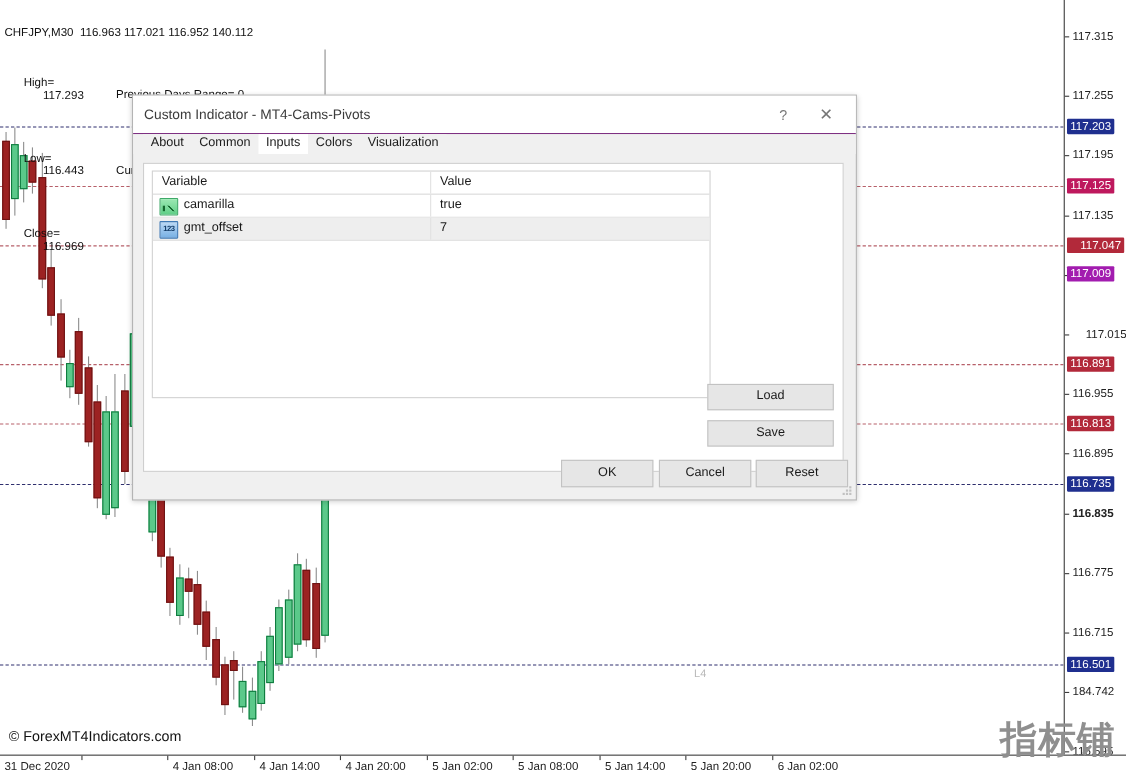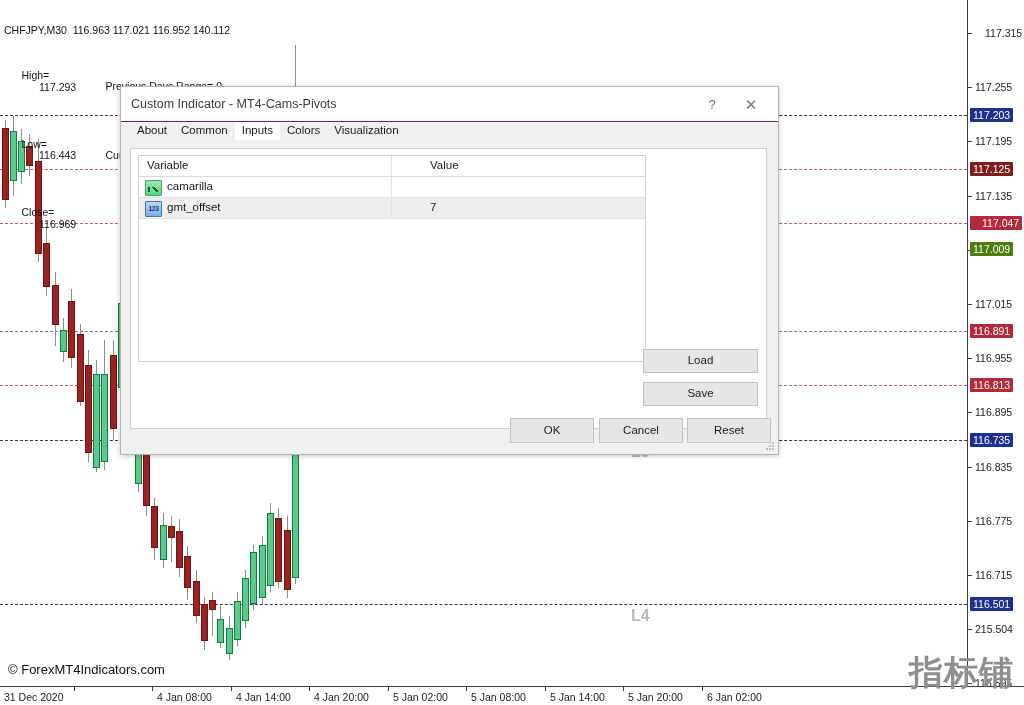--- a/index.html
+++ b/index.html
@@ -17,21 +17,21 @@
   #time-axis{position:absolute;left:0;top:686px;width:1024px;height:19px;background:#fff;border-top:1px solid #3c3c3c;}
 
   
   #ohlc-header{position:absolute;left:4px;top:2px;font-size:10.5px;line-height:11.4px;color:#111;white-space:pre;z-index:5;}
   #ohlc-header .row1{letter-spacing:0px;}
   .hdr-line{display:block;}
   .hdr-col-a{display:inline-block;width:84px;}
 
   
   .pivot-line{position:absolute;left:0;width:967px;height:0;border-top-width:1px;border-top-style:dashed;}
-  .pivot-label{position:absolute;font-size:16px;color:#b9b9b9;font-weight:bold;}
+  .pivot-label{position:absolute;font-size:10px;color:#b9b9b9;}
 
   
   .candle{position:absolute;}
   .wick{position:absolute;width:1px;background:#8d8d8d;left:50%;margin-left:-0.5px;}
   .body{position:absolute;left:0;width:100%;box-sizing:border-box;}
   .body.up{background:#5bc98a;border:1px solid #0f7c3f;}
   .body.down{background:#9c2222;border:1px solid #6e1313;}
 
   
   .ptick{position:absolute;left:0;width:4px;border-top:1px solid #3c3c3c;}
@@ -63,21 +63,21 @@
   }
   .tab.active{background:#ffffff;}
 
   #panel{position:absolute;left:9px;top:61px;width:637px;height:281px;background:#fff;border:1px solid #cfcfcf;box-sizing:border-box;}
 
   #grid{position:absolute;left:7px;top:6px;width:508px;height:207px;border:1px solid #d2d2d2;background:#fff;box-sizing:border-box;}
   .grid-row{position:relative;height:20px;border-bottom:1px solid #e2e2e2;}
   .grid-row.header{border-bottom:1px solid #d9d9d9;}
   .grid-row.alt{background:#eeeeee;}
   .cell-var{position:absolute;left:0;top:0;width:253px;height:100%;box-sizing:border-box;border-right:1px solid #e2e2e2;}
-  .cell-val{position:absolute;left:253px;top:0;right:0;height:100%;box-sizing:border-box;margin-left:30px;}
+  .cell-val{position:absolute;left:253px;top:0;right:0;height:100%;box-sizing:border-box;}
   .cell-text{position:absolute;top:3px;font-size:11.5px;color:#1a1a1a;}
   .cell-var .cell-text{left:8px;}
   .cell-var.with-icon .cell-text{left:28px;}
   .cell-val .cell-text{left:8px;}
 
   .row-icon{position:absolute;left:6px;top:3px;width:15px;height:14px;border-radius:1px;}
   .icon-bool{background:linear-gradient(180deg,#9be8b3,#5fcf87);border:1px solid #3ea968;}
   .icon-bool:after{content:"";position:absolute;left:2px;top:6px;width:10px;height:5px;
       border-left:2px solid #14682f;border-bottom:0;transform:rotate(0deg);
       background:linear-gradient(45deg,transparent 45%,#14682f 45%,#14682f 60%,transparent 60%);}
@@ -273,49 +273,49 @@
       <span>116.443</span></span><span>Current Days Range=</span> <span>0</span>
     </span>
     <span class="hdr-line">
       <span class="hdr-col-a"><span>Close=</span>
       <span>116.969</span></span>
     </span>
   </div>
 
   <div id="price-axis">
       <div class="ptick" style="top: 33px;"></div>
-      <div class="plabel" style="top: 33px; margin-left: 10px;">117.315</div>
+      <div class="plabel" style="top: 33px;">117.315</div>
       <div class="ptick" style="top: 87.2px;"></div>
       <div class="plabel" style="top: 87.2px;">117.255</div>
       <div class="ptick" style="top: 141.4px;"></div>
       <div class="plabel" style="top: 141.4px;">117.195</div>
       <div class="ptick" style="top: 195.6px;"></div>
       <div class="plabel" style="top: 195.6px;">117.135</div>
       <div class="ptick" style="top: 249.8px;"></div>
       <div class="plabel" style="top: 249.8px;">117.075</div>
       <div class="ptick" style="top: 304px;"></div>
-      <div class="plabel" style="top: 304px;">117.015</div>
+      <div class="plabel" style="top: 304px; margin-left: 12px;">117.015</div>
       <div class="ptick" style="top: 358.2px;"></div>
       <div class="plabel" style="top: 358.2px;">116.955</div>
       <div class="ptick" style="top: 412.4px;"></div>
       <div class="plabel" style="top: 412.4px;">116.895</div>
       <div class="ptick" style="top: 466.6px;"></div>
-      <div class="plabel" style="top: 466.6px;">116.835</div>
+      <div class="plabel" style="top: 466.6px; font-weight: bold;">116.835</div>
       <div class="ptick" style="top: 520.8px;"></div>
       <div class="plabel" style="top: 520.8px;">116.775</div>
       <div class="ptick" style="top: 575px;"></div>
       <div class="plabel" style="top: 575px;">116.715</div>
       <div class="ptick" style="top: 629.2px;"></div>
-      <div class="plabel" style="top: 629.2px;">215.504</div>
+      <div class="plabel" style="top: 629.2px;">184.742</div>
       <div class="ptick" style="top: 683.4px;"></div>
       <div class="plabel" style="top: 683.4px;">116.595</div>
       <div class="plabel tagged" style="top: 115px; background: rgb(31, 47, 143);">117.203</div>
-      <div class="plabel tagged" style="top: 169px; background: #7f1d1d;">117.125</div>
+      <div class="plabel tagged" style="top: 169px; background: #be185d;">117.125</div>
       <div class="plabel tagged" style="top: 223px; background: rgb(178, 41, 58); padding-left: 12px;">117.047</div>
-      <div class="plabel tagged" style="top: 249px; background: #4d7c0f;">117.009</div>
+      <div class="plabel tagged" style="top: 249px; background: #a21caf;">117.009</div>
       <div class="plabel tagged" style="top: 331px; background: rgb(178, 41, 58);">116.891</div>
       <div class="plabel tagged" style="top: 385px; background: rgb(178, 41, 58);">116.813</div>
       <div class="plabel tagged" style="top: 440px; background: rgb(31, 47, 143);">116.735</div>
       <div class="plabel tagged" style="top: 604px; background: rgb(31, 47, 143);">116.501</div>
     </div>
 
   <div id="time-axis">
       <div class="tlabel" style="left: 4px;">31 Dec 2020</div>
       <div class="ttick" style="left: 74px;"></div>
       <div class="tlabel" style="left: 79px; margin-top: 14px;">4 Jan 02:00</div>
@@ -359,20 +359,23 @@
           </div>
           <div class="cell-val">
             <span class="cell-text">Value</span>
           </div>
         </div>
         <div class="grid-row">
           <div class="cell-var with-icon">
             <span class="row-icon icon-bool"></span>
             <span class="cell-text">camarilla</span>
           </div>
+          <div class="cell-val">
+            <span class="cell-text">true</span>
+          </div>
         </div>
         <div class="grid-row alt">
           <div class="cell-var with-icon">
             <span class="row-icon icon-num">123</span>
             <span class="cell-text">gmt_offset</span>
           </div>
           <div class="cell-val">
             <span class="cell-text">7</span>
           </div>
         </div>

